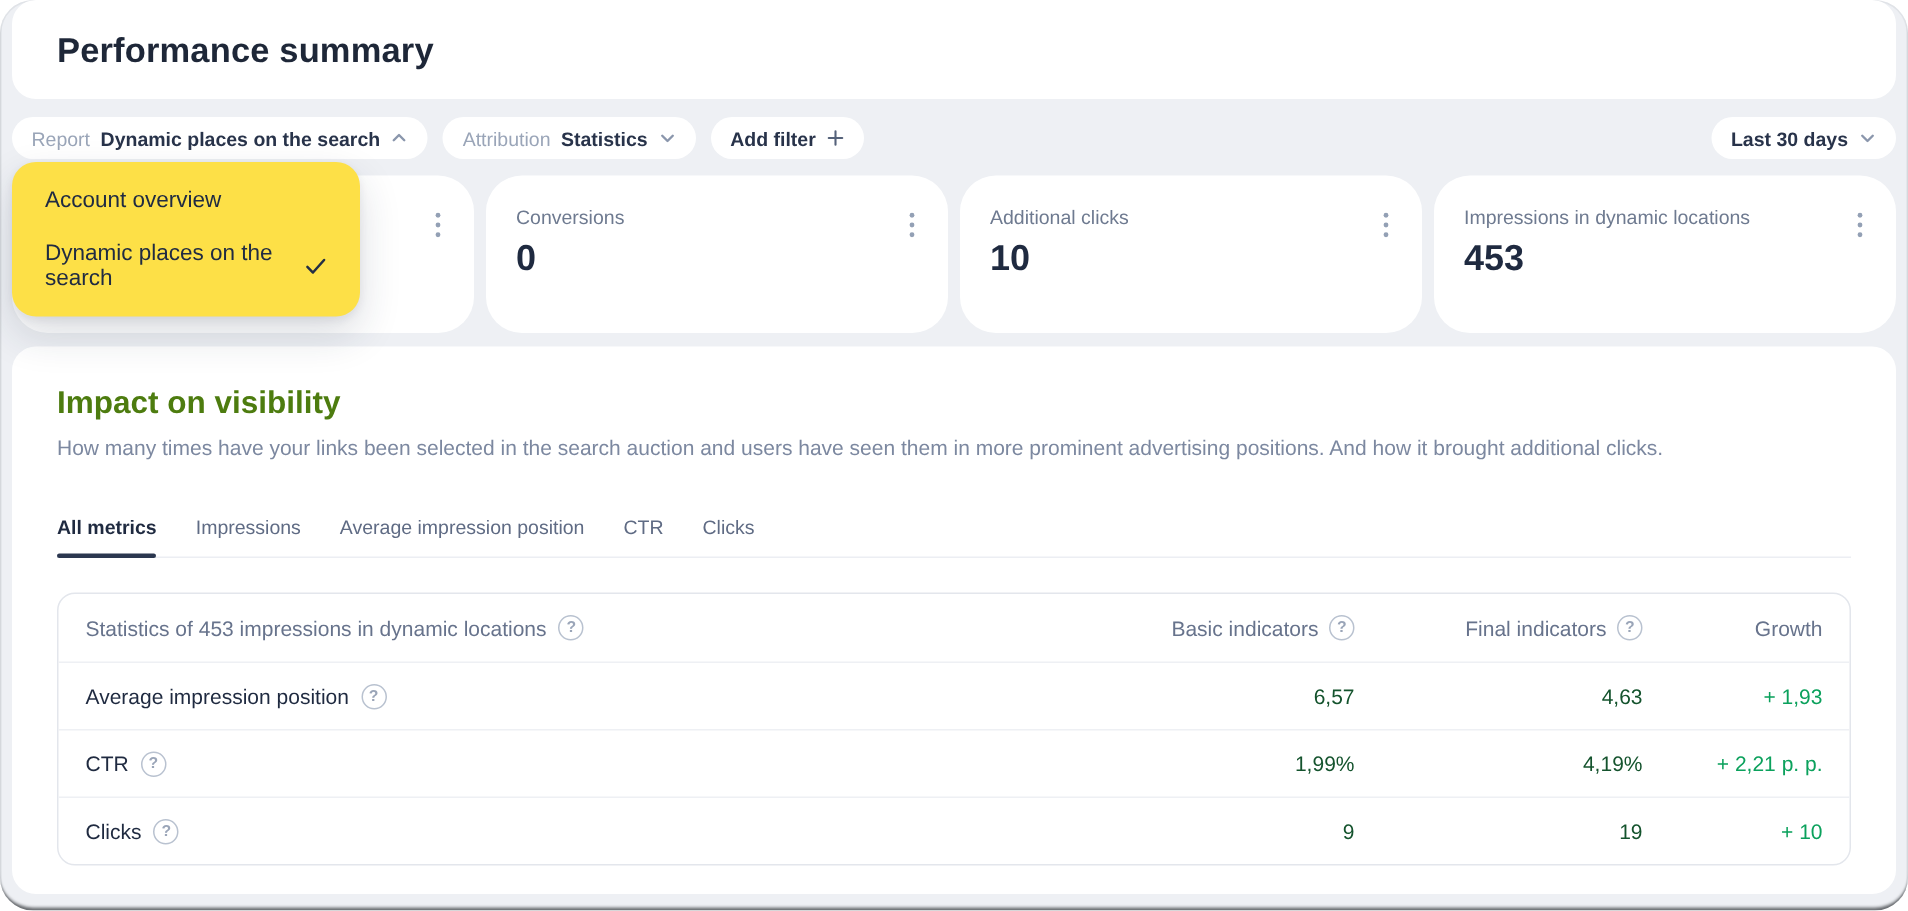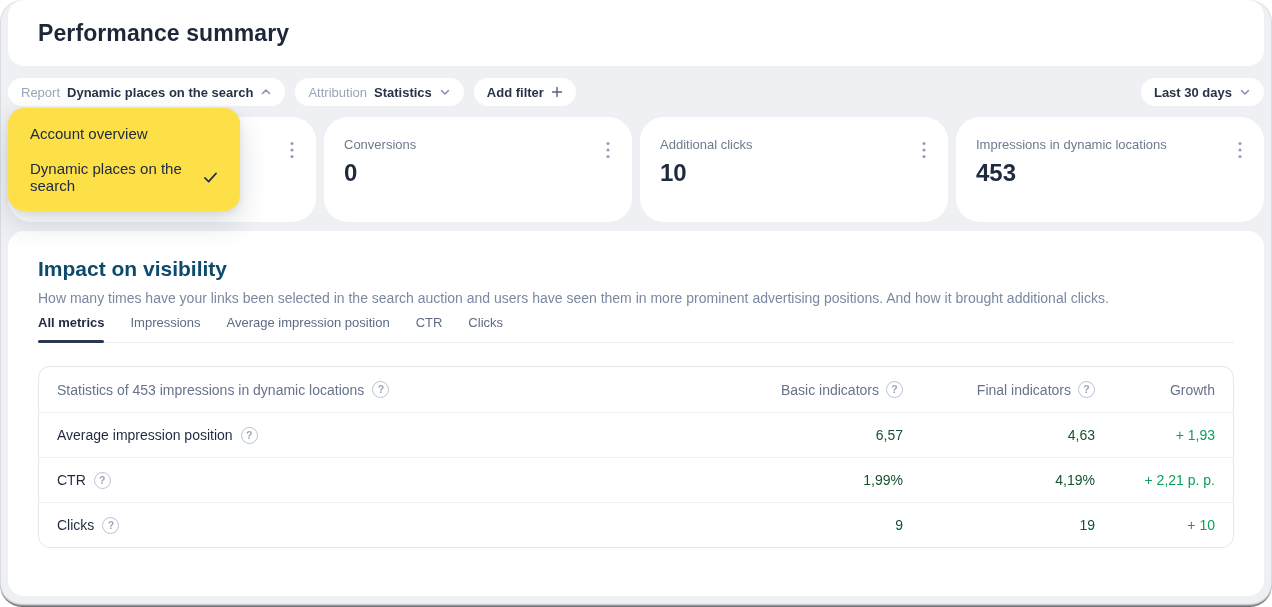--- a/index.html
+++ b/index.html
@@ -55,24 +55,24 @@
     display:flex; align-items:center; gap:10px;
     padding:9px 22px; font-size:15px; color:#202b42; cursor:pointer;
   }
   .menu-item .check { margin-left:2px; }
 
   
   .main-card {
     margin:9px 8px 0; height:365px; background:#fff; border-radius:16px;
     padding:26px 30px; box-sizing:border-box;
   }
-  .section-title { font-size:21px; font-weight:700; color:#0c4a6e; }
+  .section-title { font-size:21px; font-weight:700; color:#4d7c0f; }
   .section-desc { margin-top:9px; font-size:14px; color:#7c88a0; }
 
-  .tabs { margin-top:9px; display:flex; gap:26px; border-bottom:1px solid #eceef3; }
+  .tabs { margin-top:38px; display:flex; gap:26px; border-bottom:1px solid #eceef3; }
   .tab { padding-bottom:12px; font-size:13px; color:#5f6b84; position:relative; cursor:pointer; }
   .tab.active { color:#1f2a40; font-weight:700; }
   .tab.active::after {
     content:""; position:absolute; left:0; right:0; bottom:-1px; height:3px;
     background:#2b374f; border-radius:2px;
   }
 
   
   .stats { margin-top:23px; border:1px solid #e3e6ec; border-radius:12px; overflow:hidden; background:#fff; }
   .trow { display:flex; align-items:center; height:45px; padding:0 18px; box-sizing:border-box; font-size:14px; }

